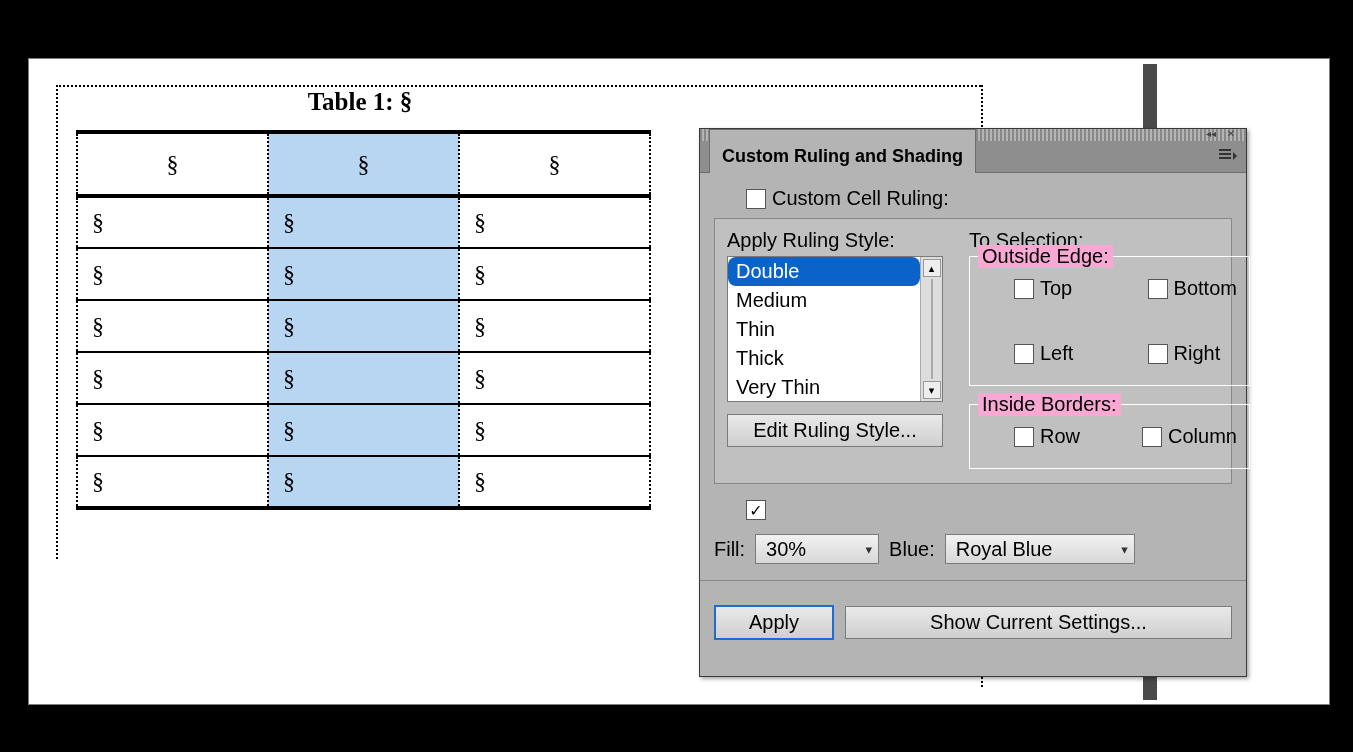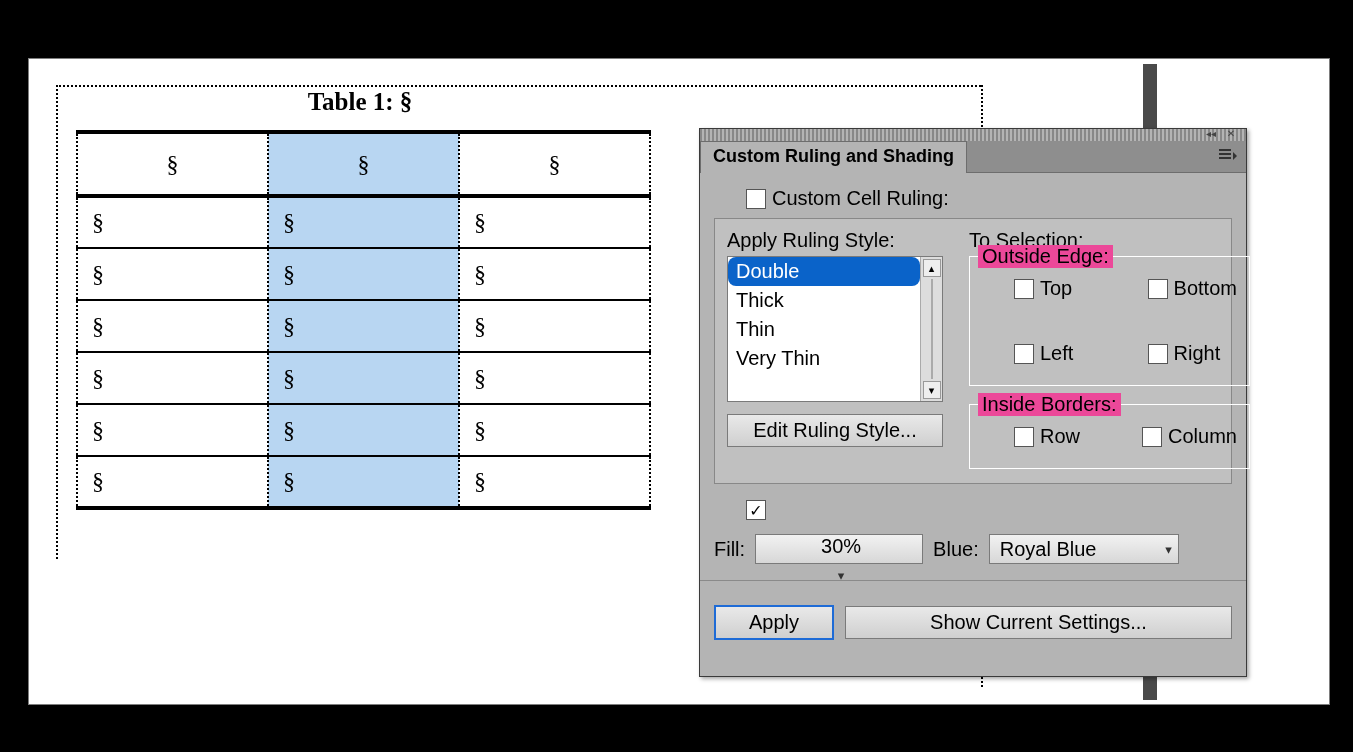--- a/index.html
+++ b/index.html
@@ -118,22 +118,22 @@
     display: flex;
     align-items: flex-end;
     background: #8e8e8e;
     border-bottom: 1px solid #6d6d6d;
     position: relative;
   }
   .panel-tab {
     background: #b4b4b4;
     border: 1px solid #6d6d6d;
     border-bottom: none;
-    padding: 4px 12px 6px;
-    margin-left: 0;
+    padding: 16px 12px 6px;
+    margin-left: 9px;
     font-size: 18px;
     font-weight: bold;
     position: relative;
     top: 1px;
   }
   .panel-menu-icon {
     position: absolute;
     right: 8px; top: 6px;
     width: 20px; height: 18px;
     cursor: pointer;
@@ -206,21 +206,21 @@
 
   .fieldset {
     border: 1px solid #fff;
     padding: 10px 12px 12px;
     margin-top: 4px;
     position: relative;
   }
   .fieldset .legend {
     position: absolute;
     top: -12px; left: 8px;
-    background: #ec4899;
+    background: #f9a8d4;
     padding: 0 4px;
     font-size: 20px;
   }
   .fs-inside { margin-top: 18px; }
   .cb-grid { display: grid; grid-template-columns: 1fr 1fr; row-gap: 10px; column-gap: 8px; margin-top: 6px; gap: 30px; }
 
   .shading-row {
     display: flex;
     align-items: center;
     gap: 10px;
@@ -322,22 +322,23 @@
       <span class="cb"></span>
       <span>Custom Cell Ruling:</span>
     </div>
 
     <div class="ruling-group">
       <div class="col-left">
         <div>Apply Ruling Style:</div>
         <div class="listbox-wrap">
           <div class="listbox">
             <div class="listbox-item selected">Double</div>
+            <div class="listbox-item">Medium</div>
+            <div class="listbox-item">Thin</div>
             <div class="listbox-item">Thick</div>
-            <div class="listbox-item">Thin</div>
             <div class="listbox-item">Very Thin</div>
           </div>
           <div class="listbox-scroll">
             <div class="scroll-btn">▴</div>
             <div class="scroll-thumb"></div>
             <div class="scroll-btn">▾</div>
           </div>
         </div>
         <div class="btn full">Edit Ruling Style...</div>
       </div>
@@ -382,21 +383,21 @@
         </div>
       </div>
     </div>
 
     <div class="cb-row" style="margin-top:16px;">
       <span class="cb">✓</span>
     </div>
 
     <div class="shading-row">
       <span>Fill:</span>
-      <span class="select" style="width:168px;flex-direction:column;">
+      <span class="select" style="width:124px;">
         <span>30%</span>
         <span class="chev">▾</span>
       </span>
       <span>Blue:</span>
       <span class="select" style="width:190px;">
         <span>Royal Blue</span>
         <span class="chev">▾</span>
       </span>
     </div>
 

